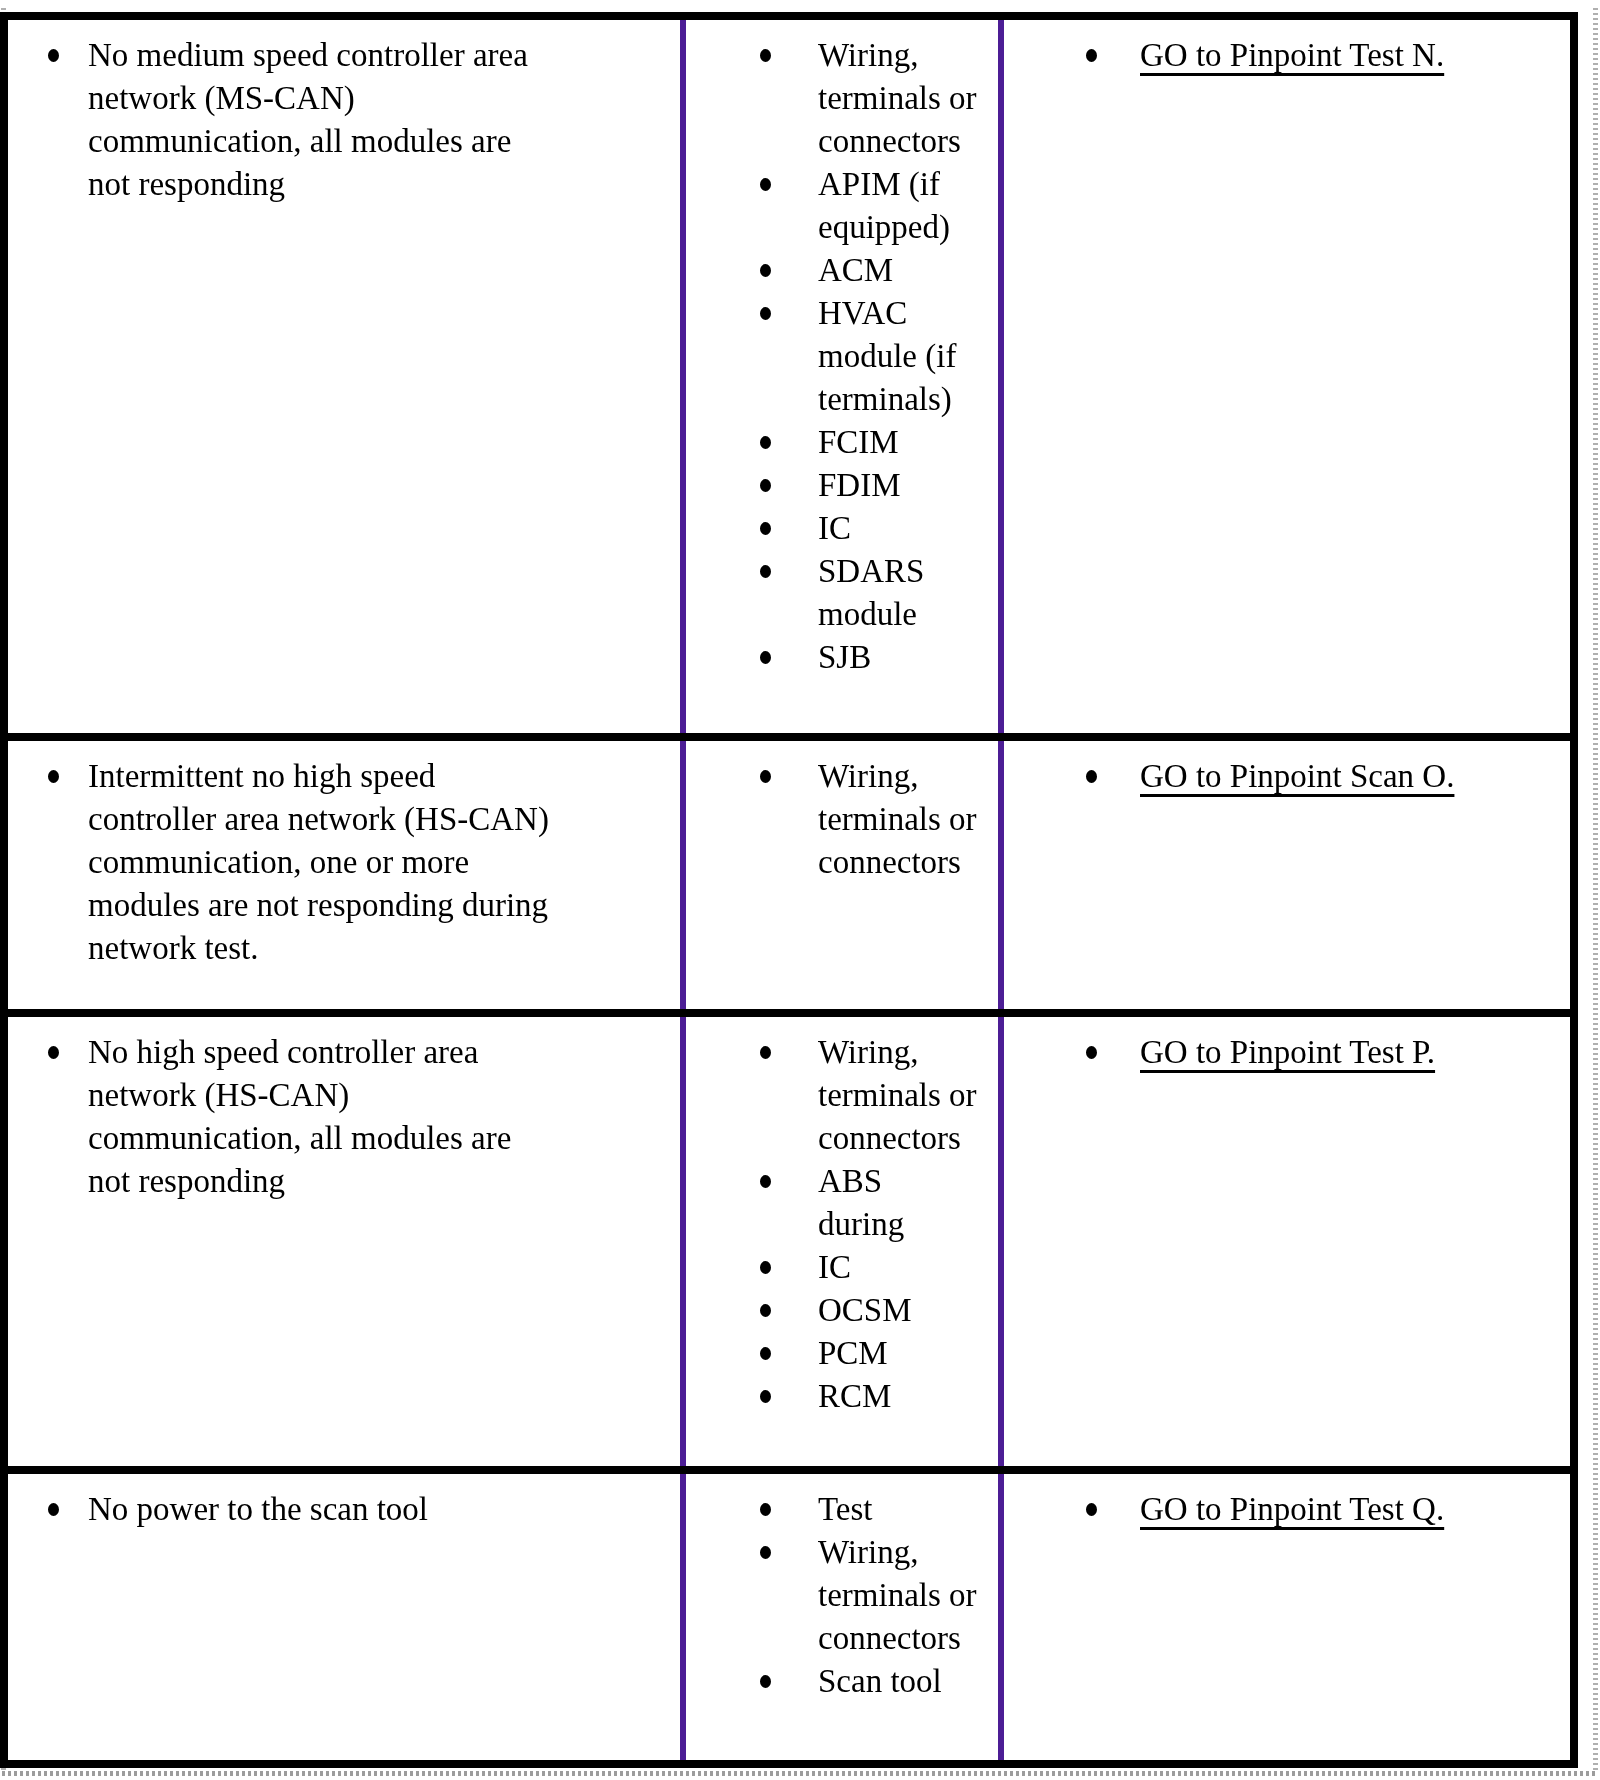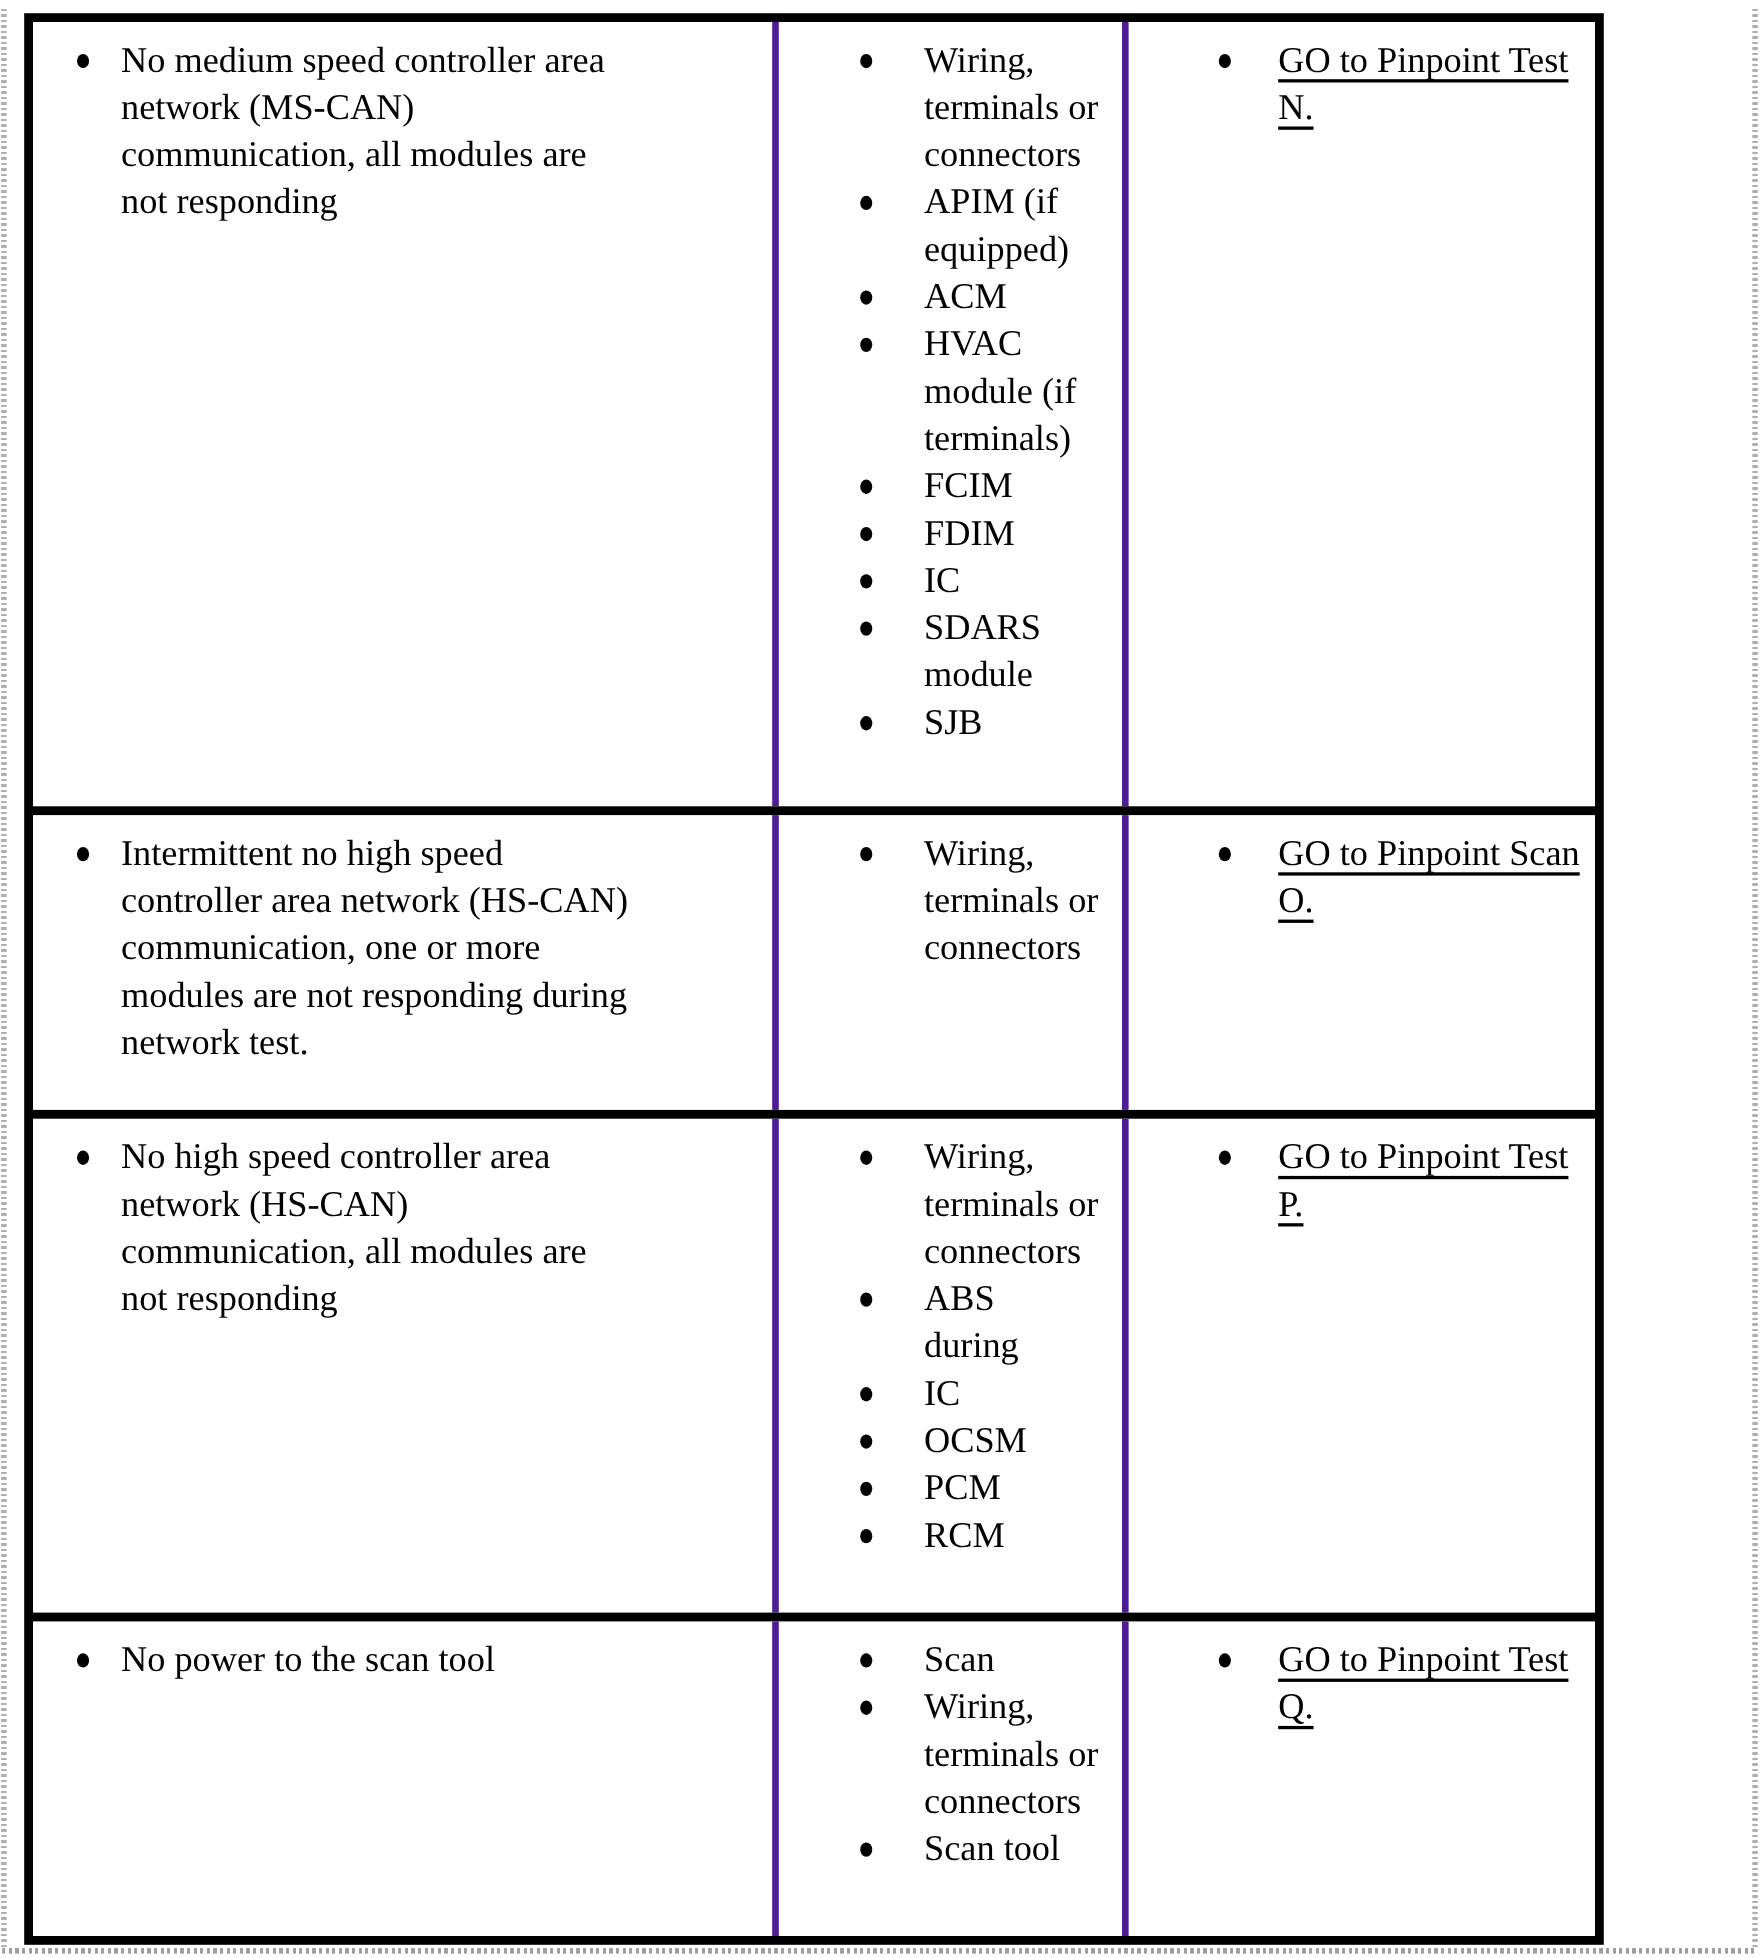--- a/index.html
+++ b/index.html
@@ -8,22 +8,22 @@
     width: 1600px; height: 1780px;
     background: #ffffff;
     overflow: hidden;
     font-family: "Liberation Serif", "DejaVu Serif", serif;
     color: #000000;
     position: relative;
   }
 
   .diag-table {
     position: absolute;
-    left: 22px; top: 12px;
-    width: 1436px; height: 1756px;
+    left: 0; top: 12px;
+    width: 1578px; height: 1756px;
     border: 8px solid #000;
     display: flex;
     flex-direction: column;
     background: #fff;
   }
 
   .row {
     display: grid;
     grid-template-columns: 672px 318px 1fr;
   }
@@ -189,21 +189,21 @@
   </div>
 
   <div class="row row-4">
     <div class="cell col-symptom">
       <ul class="blist">
         <li>No power to the scan tool</li>
       </ul>
     </div>
     <div class="cell col-causes">
       <ul class="blist">
-          <li>Scan</li>
+          <li>Test</li>
           <li>Wiring,
 terminals or
 connectors</li>
           <li>Scan tool</li>
         </ul>
     </div>
     <div class="cell col-action">
       <ul class="blist">
         <li><span class="pinpoint-link">GO to Pinpoint Test Q.</span></li>
       </ul>

